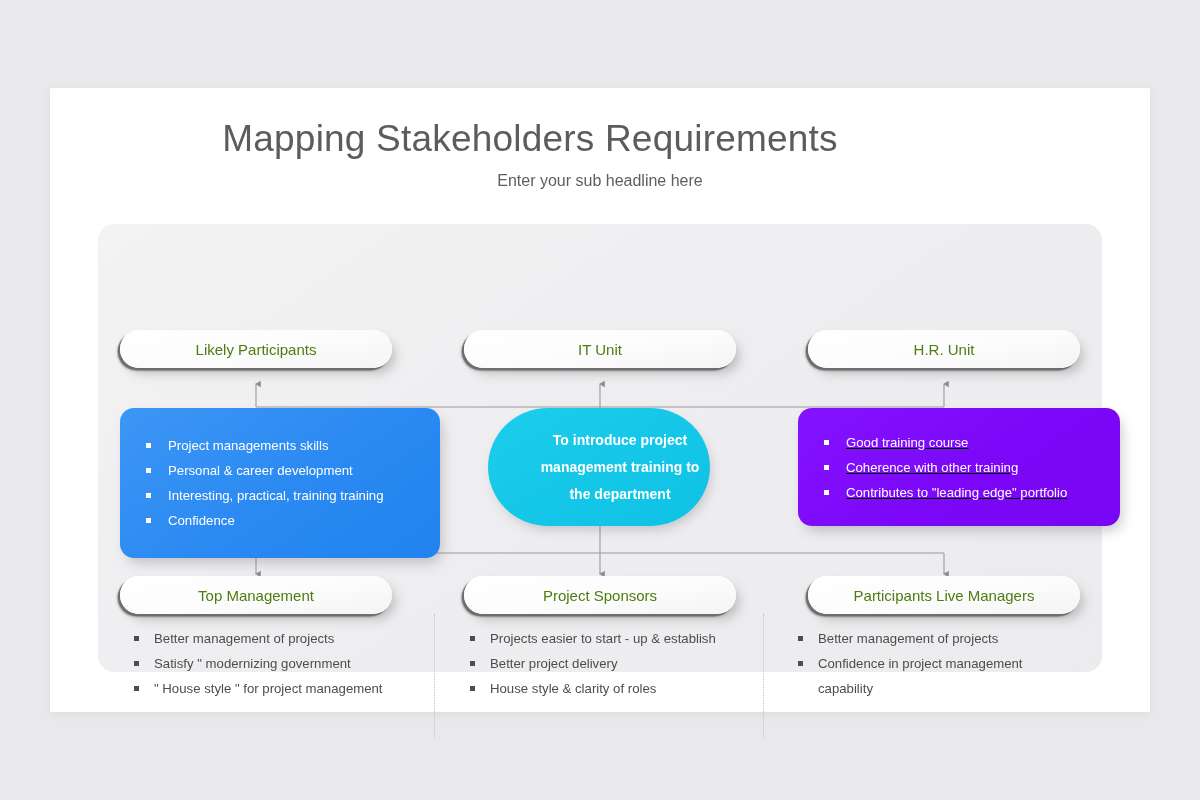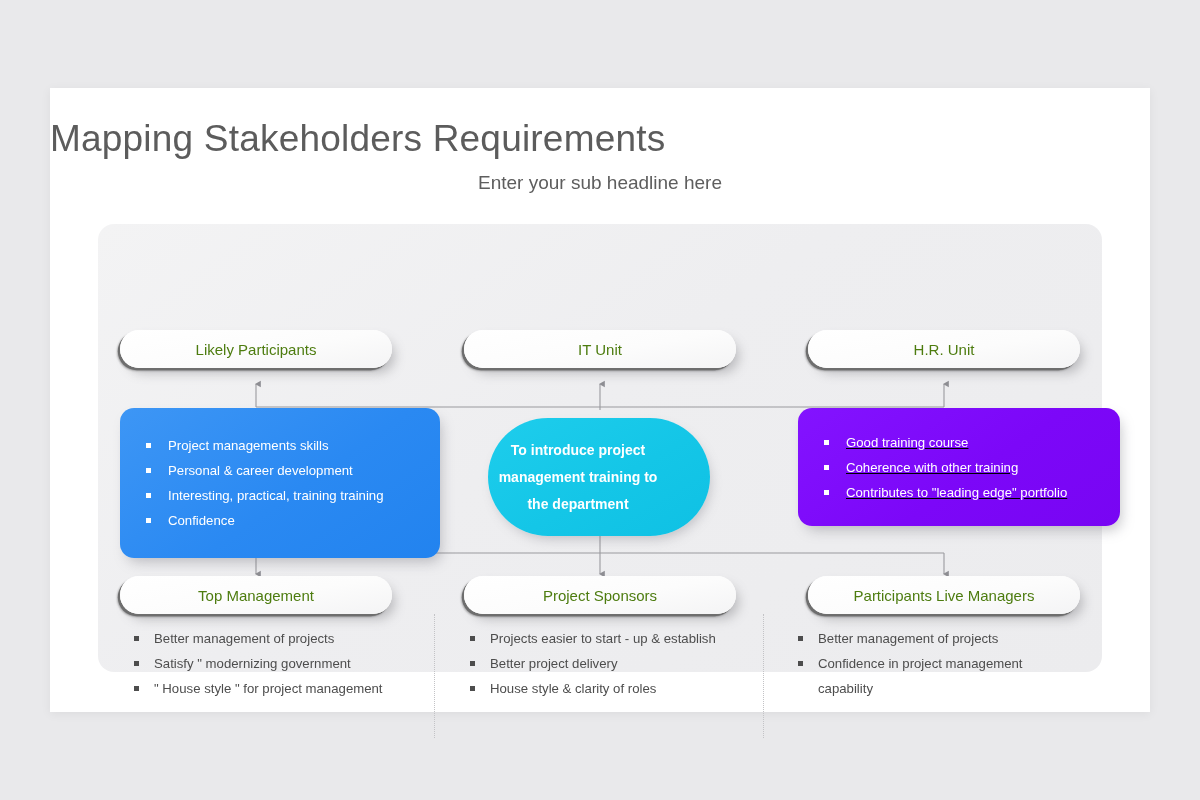--- a/index.html
+++ b/index.html
@@ -26,34 +26,35 @@
     background: #ffffff;
     box-shadow: 0 2px 10px rgba(0,0,0,0.06);
   }
 
   
   #title {
     position: absolute;
     left: 0;
     top: 30px;
     width: 960px;
+    text-align: center;
     font-size: 37px;
     font-weight: 400;
     color: #5c5c5c;
     letter-spacing: 0.2px;
     white-space: nowrap;
   }
 
   #subtitle {
     position: absolute;
     left: 0;
     top: 84px;
     width: 1100px;
     text-align: center;
-    font-size: 19px;
+    font-size: 16px;
     font-weight: 400;
     color: #5e5e5e;
   }
 
   
   #panel {
     position: absolute;
     left: 48px;
     top: 136px;
     width: 1004px;
@@ -161,23 +162,22 @@
   .ellipse {
     position: absolute;
     left: 390px;
     top: 184px;
     width: 222px;
     height: 118px;
     border-radius: 60px / 59px;
     background: linear-gradient(150deg, #1ecdec 0%, #14c6e7 55%, #0fc1e4 100%);
     display: flex;
     align-items: center;
-    justify-content: flex-start;
+    justify-content: flex-end;
     box-shadow: 3px 6px 12px -3px rgba(110,110,120,0.35);
-    margin-top: 10px;
   }
   .ellipse .etext {
     color: #ffffff;
     font-size: 14px;
     font-weight: bold;
     line-height: 27px;
     text-align: center;
     width: 180px;
   }
 

